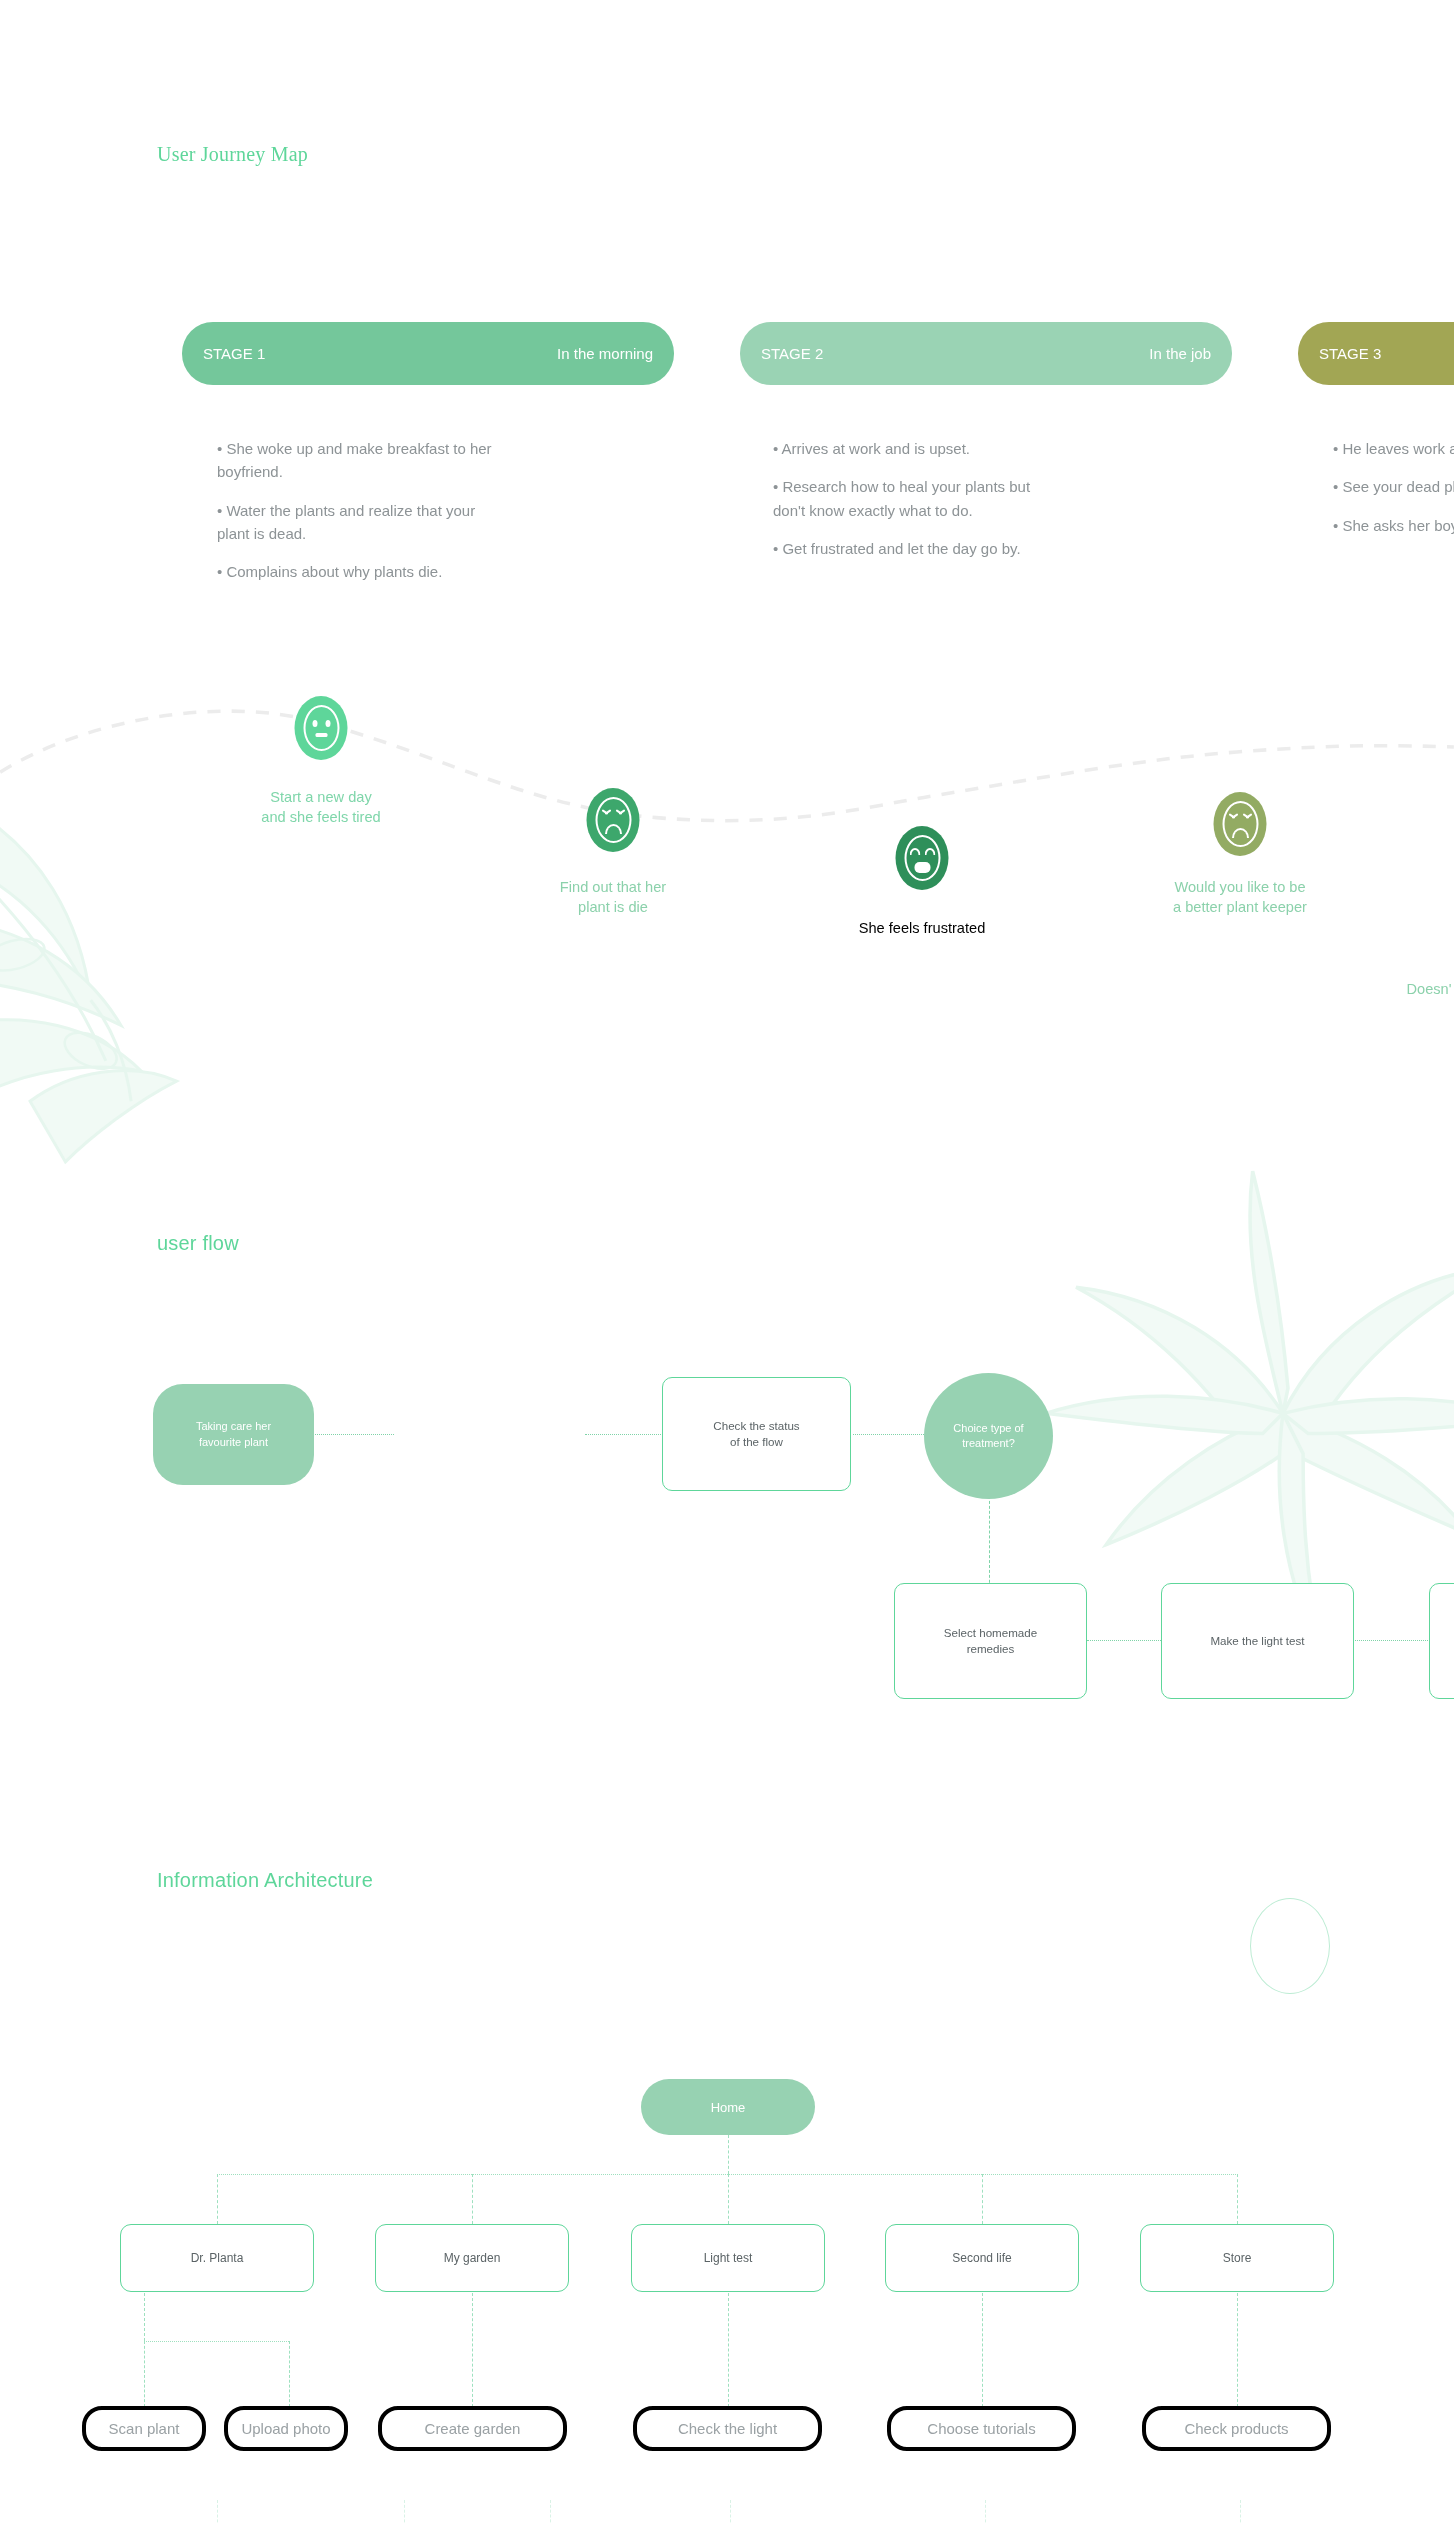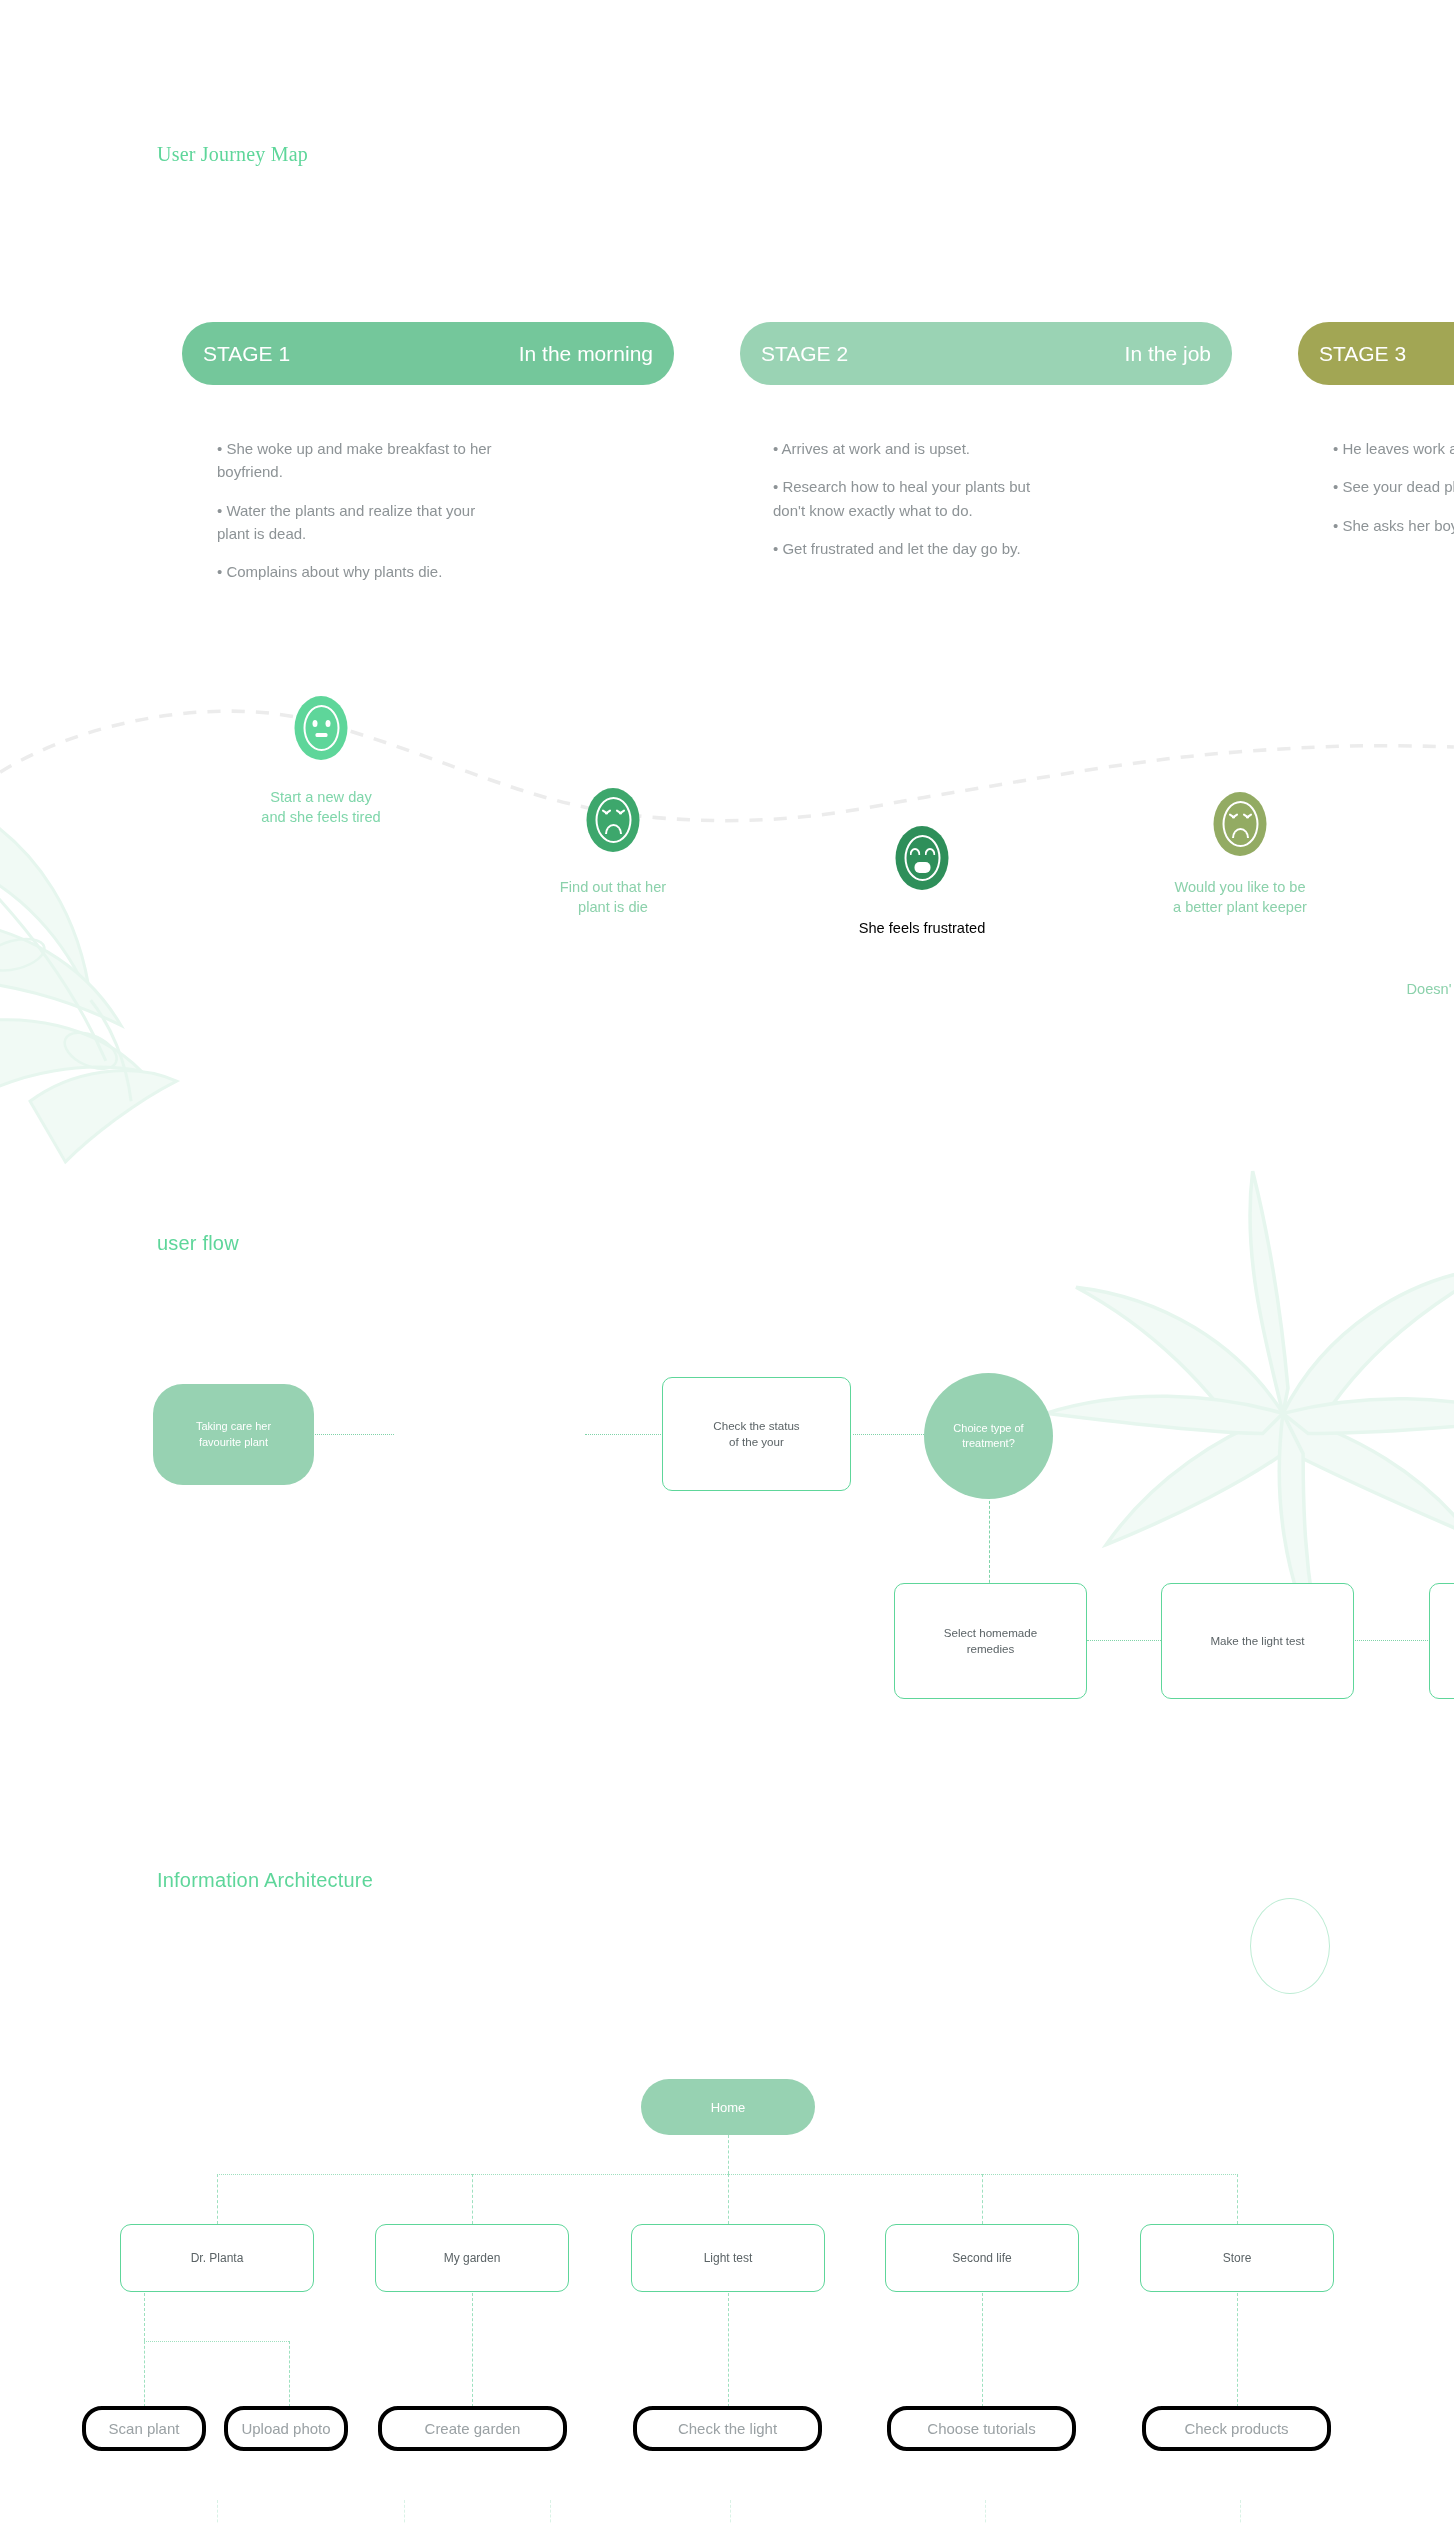--- a/index.html
+++ b/index.html
@@ -32,21 +32,21 @@
   
   .stage-bar {
     position: absolute;
     height: 63px;
     border-radius: 31px;
     display: flex;
     align-items: center;
     justify-content: space-between;
     padding: 0 21px;
     color: #ffffff;
-    font-size: 21px;
+    font-size: 15px;
   }
   .stage-bar .stage-name { font-weight: 400; }
   .stage-bar .stage-when { font-weight: 400; }
 
   #stage-1 { left: 182px;  top: 322px; width: 492px; background: #74c79b; }
   #stage-2 { left: 740px; top: 322px; width: 492px; background: #9ad3b4; }
   #stage-3 { left: 1298px; top: 322px; width: 492px; background: #a2a654; }
 
   
   .bullets { position: absolute; color: #8d9396; font-size: 15px; line-height: 1.55; width: 283px; }
@@ -286,21 +286,21 @@
   <div class="dot-h" style="left:853px; top:1434px; width:71px;"></div>
   <div class="dot-v" style="left:989px; top:1496px; height:141px;"></div>
   <div class="dot-h" style="left:1087px; top:1640px; width:78px;"></div>
   <div class="dot-h" style="left:1352px; top:1640px; width:78px;"></div>
 
   <div class="flow-pill" style="left:153px; top:1384px; width:161px; height:101px;">Taking care her
 favourite plant</div>
 
 
   <div class="flow-box" style="left:662px; top:1377px; width:189px; height:114px;">Check the status
-of the your</div>
+of the flow</div>
 
   <div class="flow-ellipse" style="left:924px; top:1373px; width:129px; height:126px;">Choice type of
 treatment?</div>
 
   <div class="flow-box" style="left:894px; top:1583px; width:193px; height:116px;">Select homemade
 remedies</div>
 
   <div class="flow-box" style="left:1161px; top:1583px; width:193px; height:116px;">Make the light test</div>
 
   <div class="flow-box" style="left:1429px; top:1583px; width:193px; height:116px;"></div>

